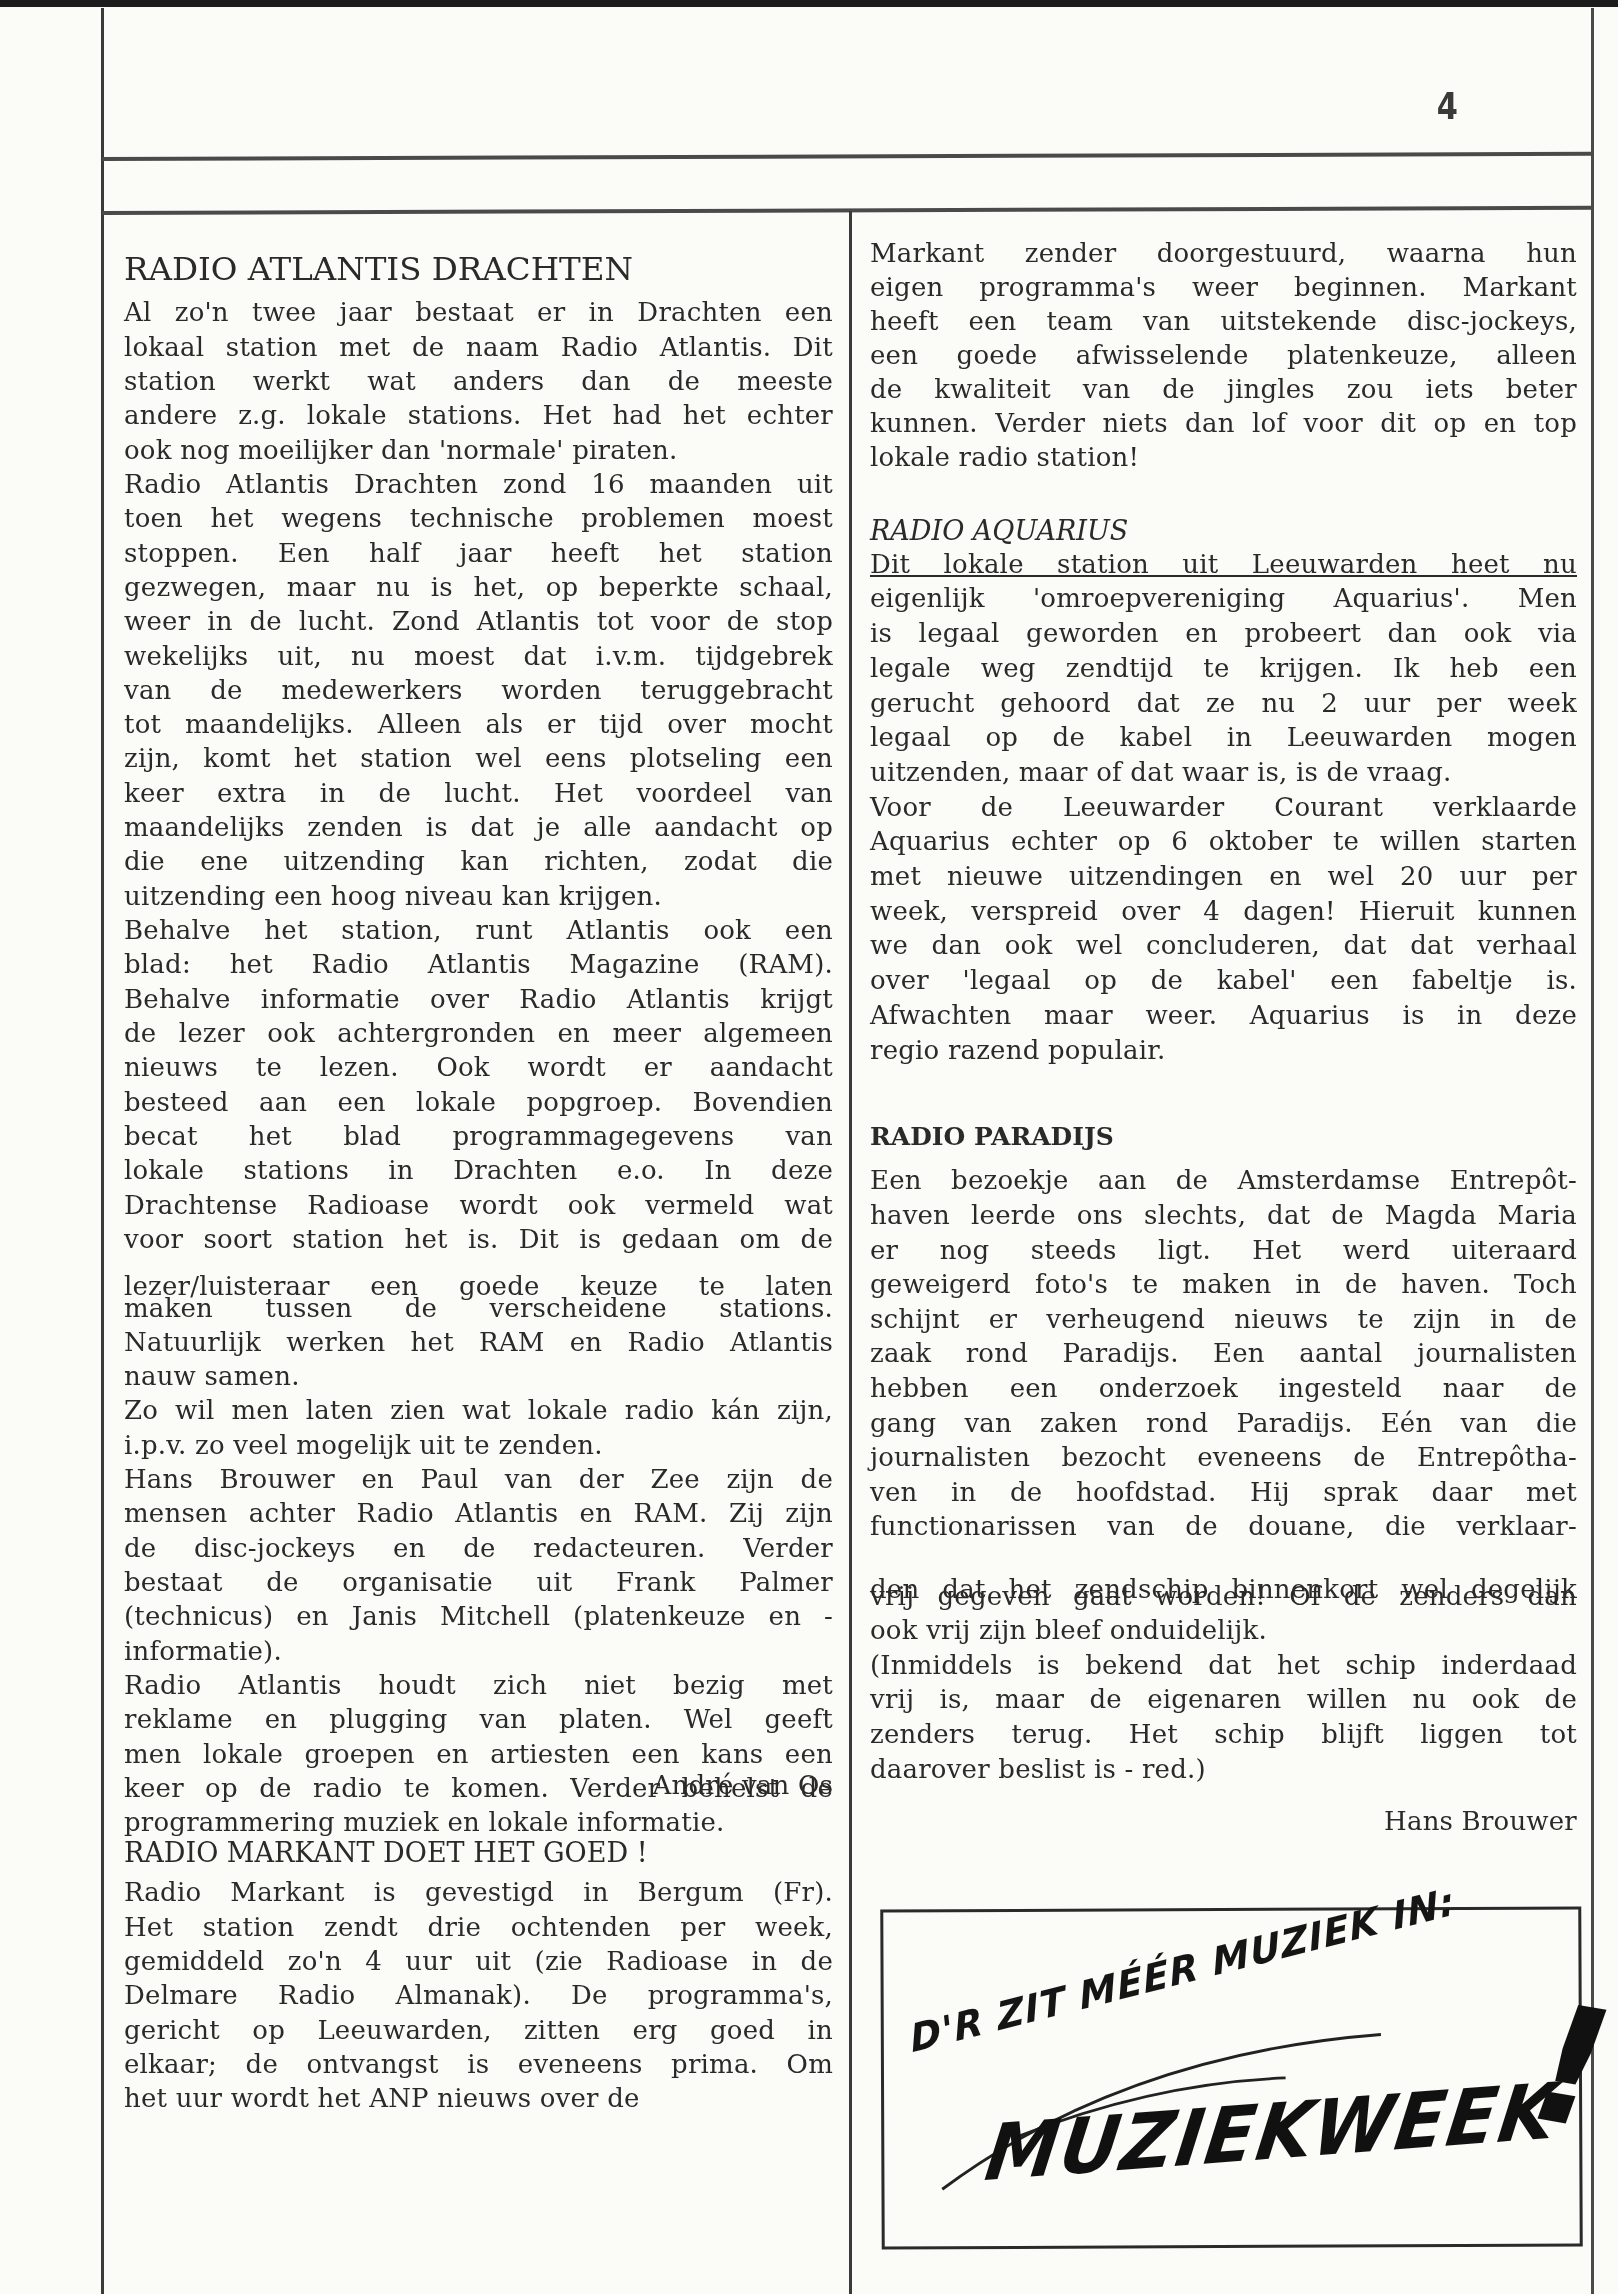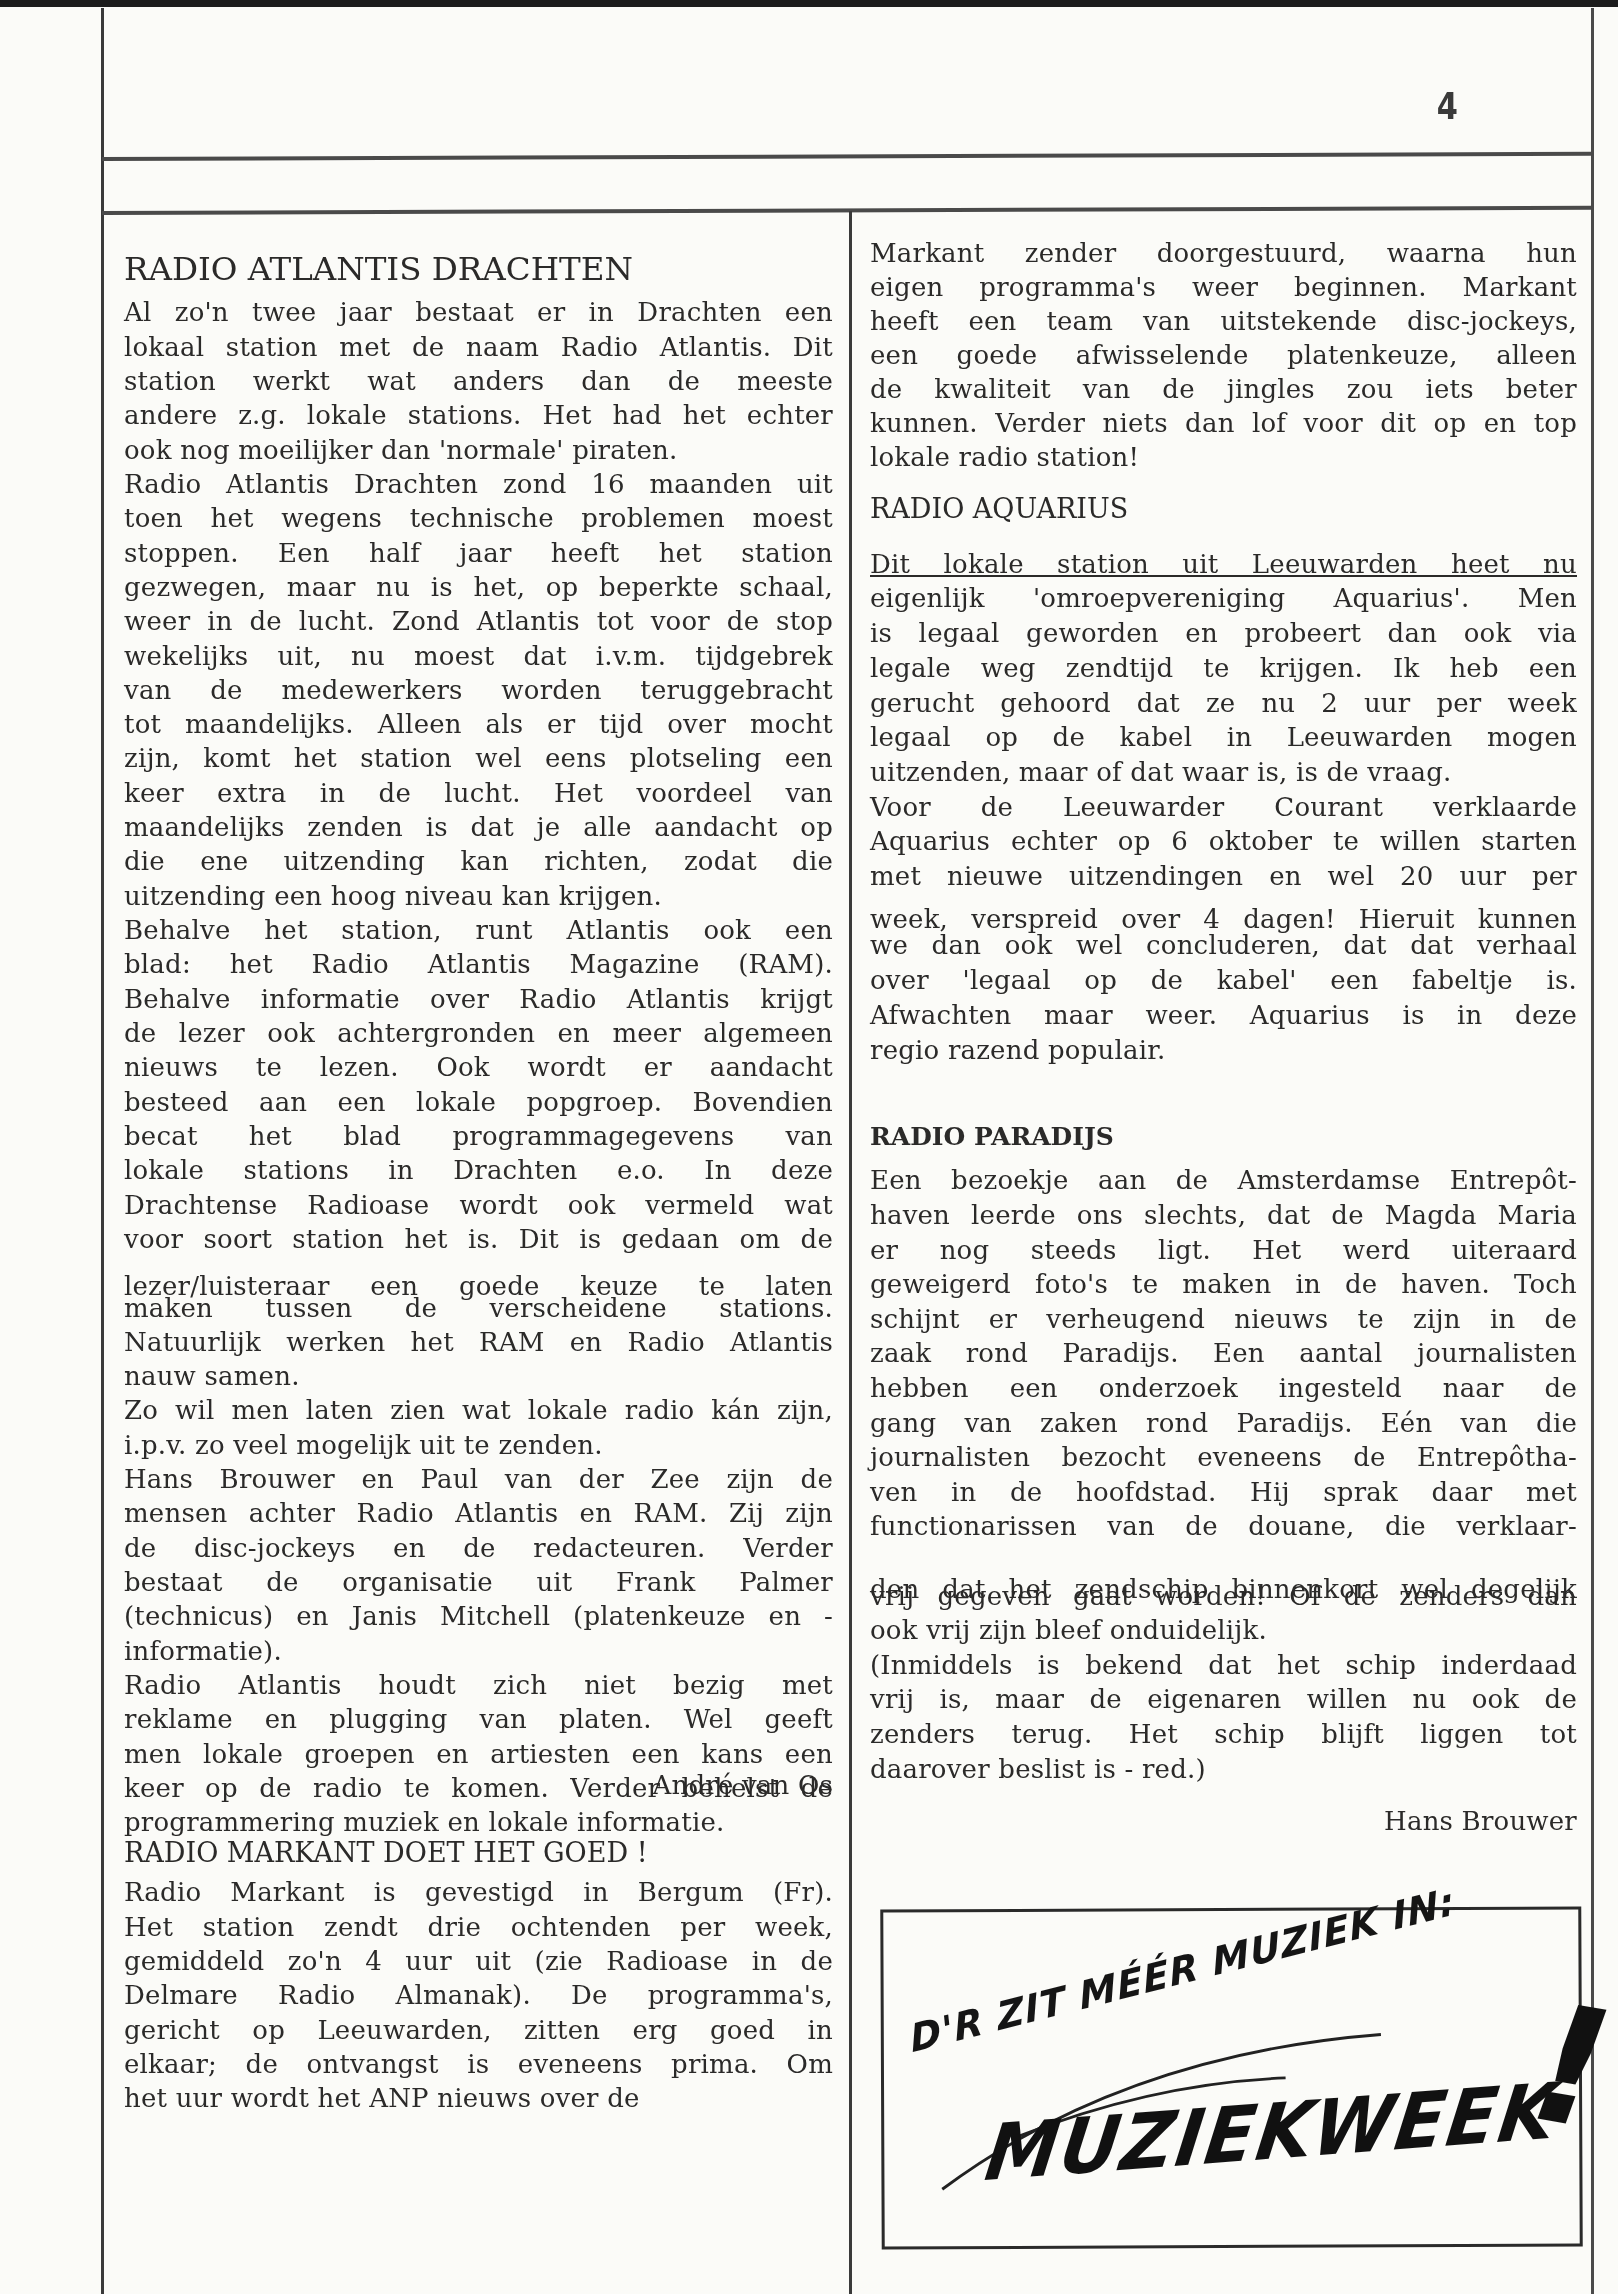--- a/index.html
+++ b/index.html
@@ -216,33 +216,33 @@
   <div id="a2c-lines">
       <div class="line" style="top: 236px;">Markant zender doorgestuurd, waarna hun</div>
       <div class="line" style="top: 270px;">eigen programma's weer beginnen. Markant</div>
       <div class="line" style="top: 304px;">heeft een team van uitstekende disc-jockeys,</div>
       <div class="line" style="top: 338px;">een goede afwisselende platenkeuze, alleen</div>
       <div class="line" style="top: 372px;">de kwaliteit van de jingles zou iets beter</div>
       <div class="line" style="top: 406px;">kunnen. Verder niets dan lof voor dit op en top</div>
       <div class="line last" style="top: 440px;">lokale radio station!</div>
     </div>
 
-  <div class="heading medium" style="top:492px;">RADIO AQUARIUS</div>
+  <div class="heading medium" style="top:514px;font-style:italic;">RADIO AQUARIUS</div>
   <div id="a3-lines">
       <div class="line" style="top: 547px; text-decoration: underline;">Dit lokale station uit Leeuwarden heet nu</div>
       <div class="line" style="top: 581px;">eigenlijk 'omroepvereniging Aquarius'. Men</div>
       <div class="line" style="top: 616px;">is legaal geworden en probeert dan ook via</div>
       <div class="line" style="top: 651px;">legale weg zendtijd te krijgen. Ik heb een</div>
       <div class="line" style="top: 686px;">gerucht gehoord dat ze nu 2 uur per week</div>
       <div class="line" style="top: 720px;">legaal op de kabel in Leeuwarden mogen</div>
       <div class="line last" style="top: 755px;">uitzenden, maar of dat waar is, is de vraag.</div>
       <div class="line" style="top: 790px;">Voor de Leeuwarder Courant verklaarde</div>
       <div class="line" style="top: 824px;">Aquarius echter op 6 oktober te willen starten</div>
       <div class="line" style="top: 859px;">met nieuwe uitzendingen en wel 20 uur per</div>
-      <div class="line" style="top: 894px; margin-top: 8px;">week, verspreid over 4 dagen! Hieruit kunnen</div>
+      <div class="line" style="top: 894px;">week, verspreid over 4 dagen! Hieruit kunnen</div>
       <div class="line" style="top: 928px;">we dan ook wel concluderen, dat dat verhaal</div>
       <div class="line" style="top: 963px;">over 'legaal op de kabel' een fabeltje is.</div>
       <div class="line" style="top: 998px;">Afwachten maar weer. Aquarius is in deze</div>
       <div class="line last" style="top: 1033px;">regio razend populair.</div>
     </div>
 
   <div class="heading bold" style="top:1118px;">RADIO PARADIJS</div>
   <div id="a4-lines">
       <div class="line" style="top: 1163px;">Een bezoekje aan de Amsterdamse Entrepôt-</div>
       <div class="line" style="top: 1198px;">haven leerde ons slechts, dat de Magda Maria</div>

